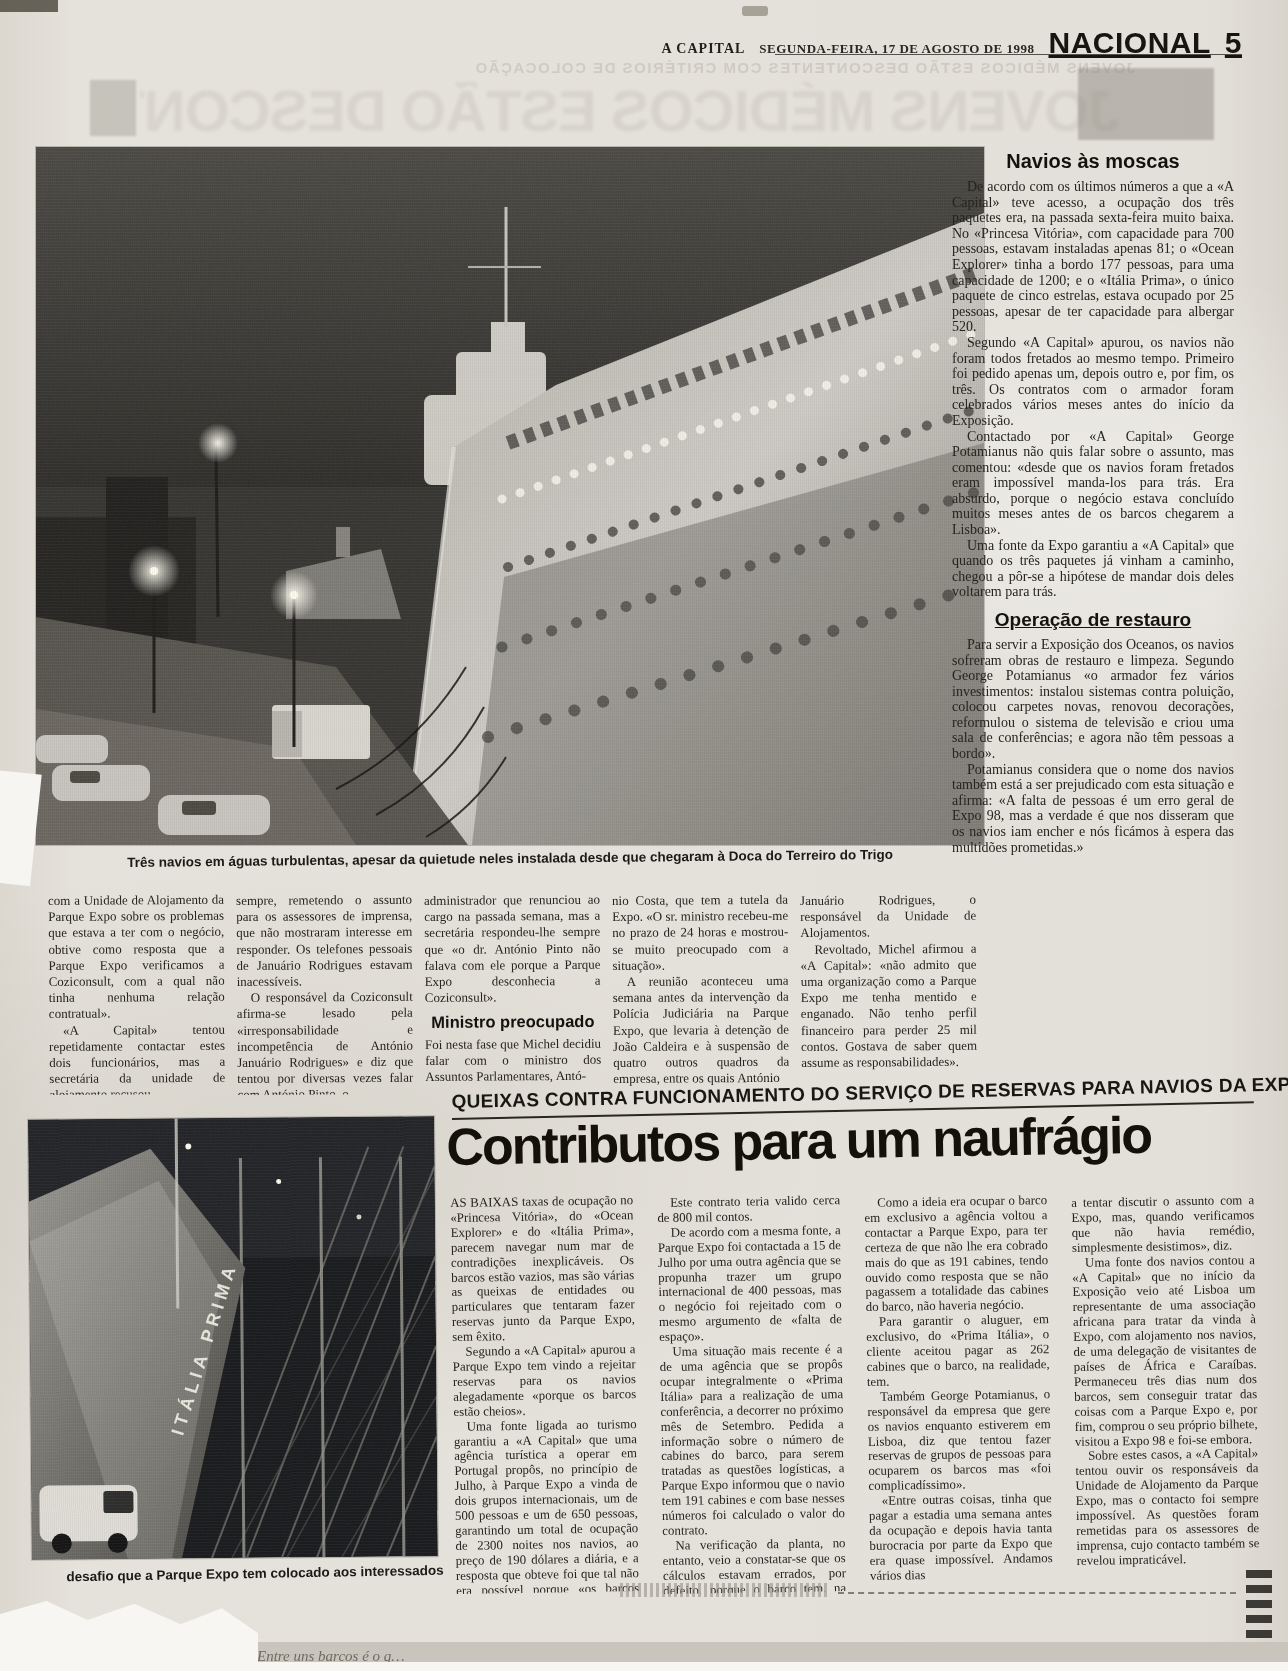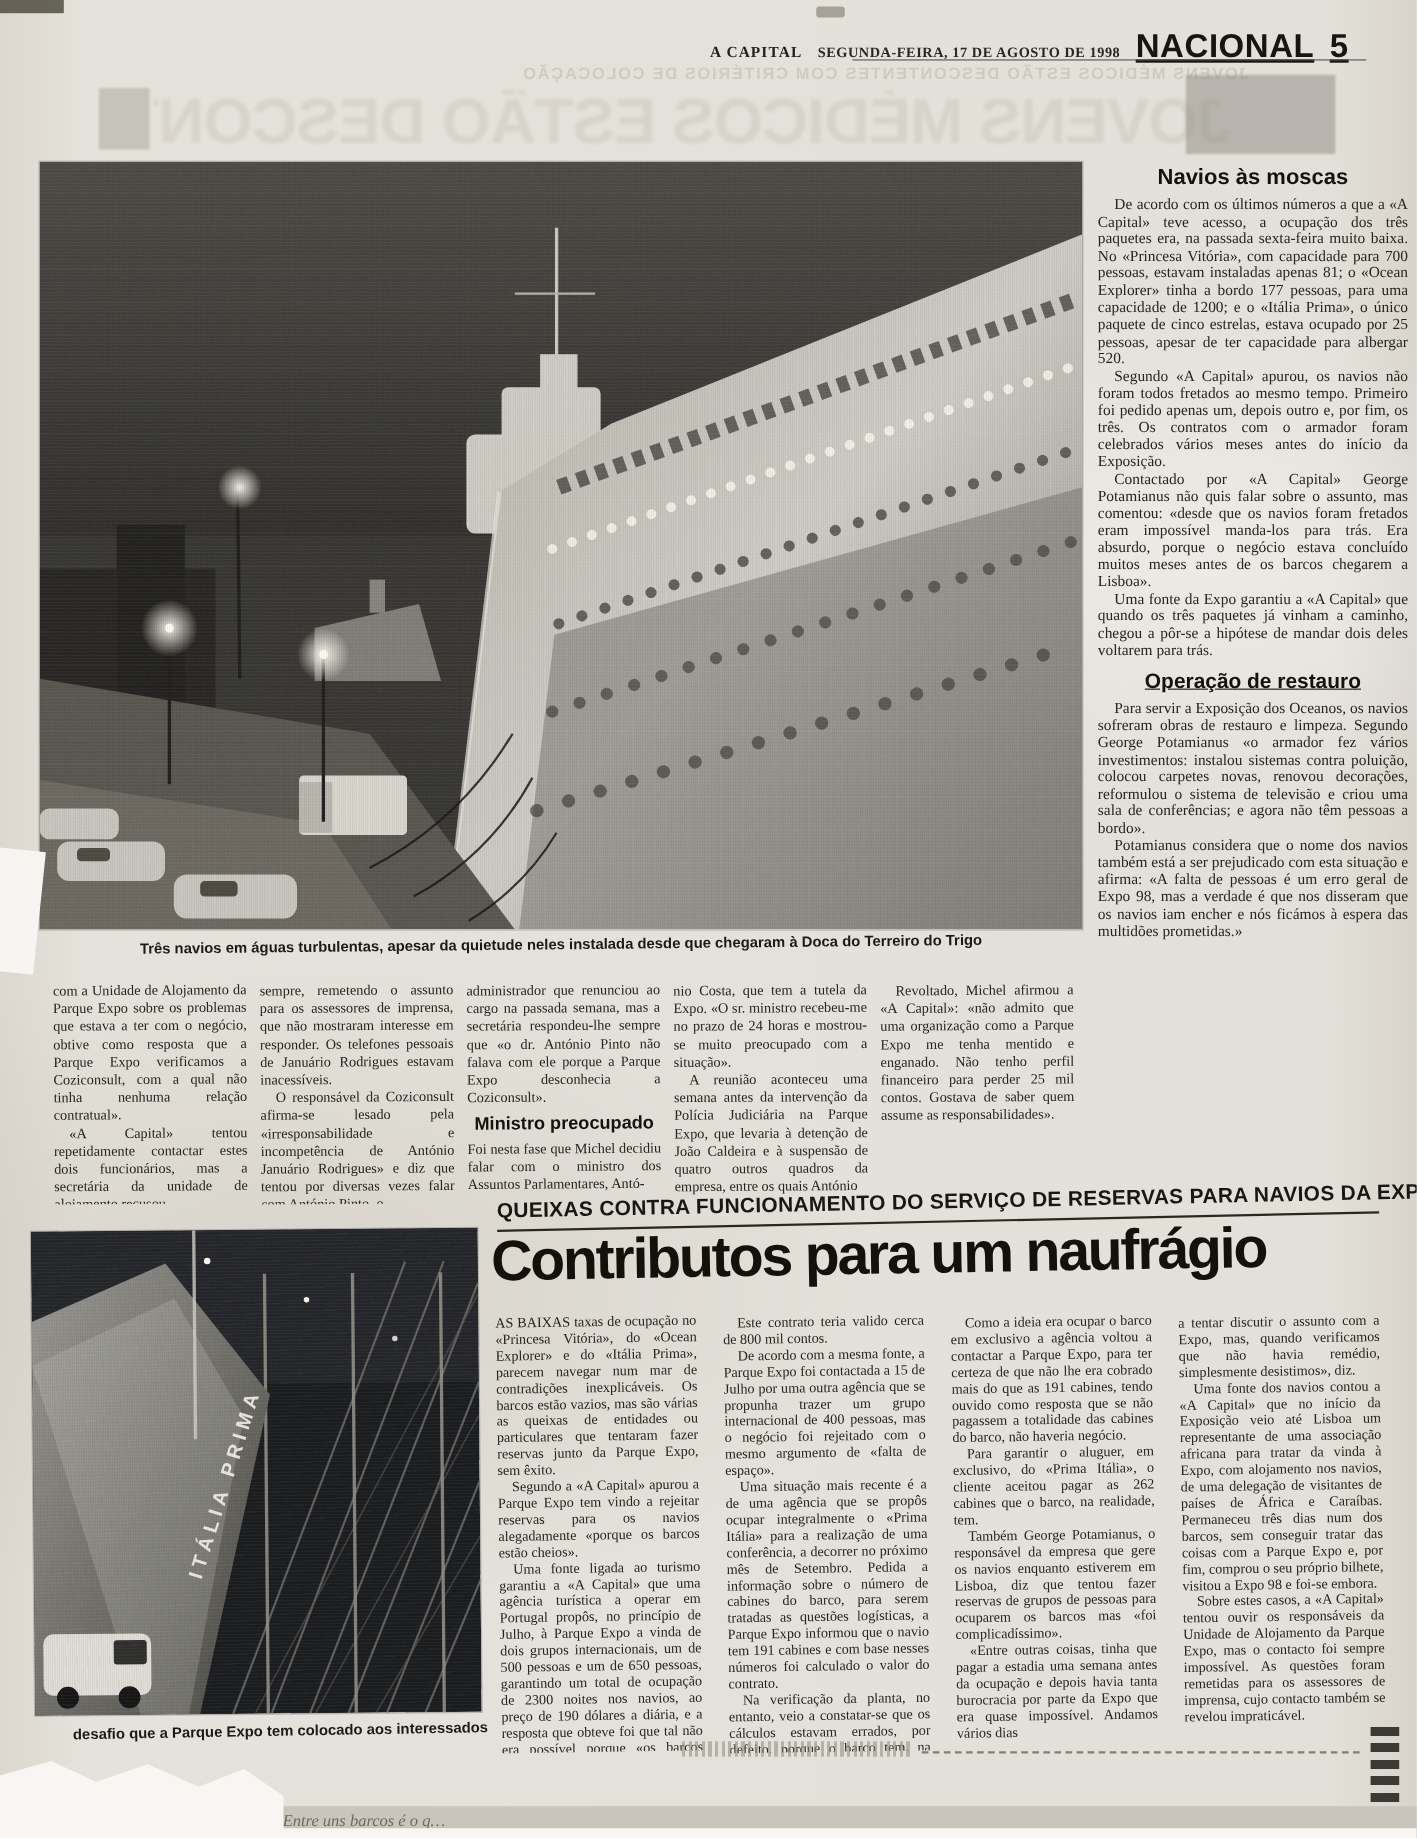--- a/index.html
+++ b/index.html
@@ -4,34 +4,34 @@
 <style>
   html,body{margin:0;padding:0;background:#fff;}
   #page{position:relative;width:1288px;height:1671px;overflow:hidden;
     background:#e3e0d9;
     background-image:radial-gradient(ellipse 900px 500px at 20% 70%, rgba(190,185,175,.35), transparent 60%),
                      radial-gradient(ellipse 700px 400px at 85% 30%, rgba(255,255,255,.35), transparent 60%),
                      linear-gradient(90deg,#dcd8d0 0,#e5e2db 6%,#e3e0d9 94%,#d8d4cc 100%);
     font-family:"Liberation Serif", serif;color:#26241e;}
   .abs{position:absolute;}
   
-  #header{top:28px;left:624px;width:602px;display:flex;align-items:baseline;justify-content:flex-end;gap:14px;white-space:nowrap;}
+  #header{top:28px;left:640px;width:602px;display:flex;align-items:baseline;justify-content:flex-end;gap:14px;white-space:nowrap;}
   .mast{font:bold 14px/1 "Liberation Serif", serif;letter-spacing:1px;color:#221f1a;}
   .mastdate{font:bold 13px/1 "Liberation Serif", serif;letter-spacing:.5px;color:#2a2722;text-align:right;}
   .section{font:900 30px/1 "Liberation Sans", sans-serif;letter-spacing:.5px;color:#17150f;text-decoration:underline;}
   #header-rule{top:54px;left:775px;width:467px;height:1px;background:#55514a;}
   
   .photo{position:absolute;overflow:hidden;box-shadow:0 0 0 1px rgba(60,56,48,.25);}
   .photo::after{content:"";position:absolute;inset:0;pointer-events:none;
     background-image:repeating-linear-gradient(0deg, rgba(255,255,255,.035) 0 1px, transparent 1px 3px),
                      repeating-linear-gradient(90deg, rgba(0,0,0,.045) 0 1px, transparent 1px 2px);}
   
   .caption{font:bold 13.5px/1.2 "Liberation Sans", sans-serif;color:#1c1a15;text-align:center;}
   
-  #sidebar{top:150px;left:998px;width:282px;height:900px;overflow:hidden;}
+  #sidebar{top:150px;left:952px;width:282px;height:900px;overflow:hidden;}
   #sidebar h2{font:bold 20px/1.1 "Liberation Sans", sans-serif;text-align:center;margin:0 0 7px;color:#14120d;}
   #sidebar h3{font:bold 19px/1.1 "Liberation Sans", sans-serif;text-align:center;margin:10px 0 6px;color:#14120d;text-decoration:underline;}
   #sidebar p{margin:0;font-size:14px;line-height:15.6px;text-align:justify;text-indent:15px;}
   
   .col{position:absolute;top:893px;width:176px;height:202px;overflow:hidden;transform:rotate(-.4deg);transform-origin:top left;}
   .col p{margin:0;font-size:13px;line-height:16.2px;text-align:justify;text-indent:14px;}
   .col p.ni{text-indent:0;}
   .col h4{font:bold 16.5px/1.1 "Liberation Sans", sans-serif;text-align:center;margin:7px 0 5px;color:#14120d;}
   
   #kicker{top:1090px;left:452px;width:802px;transform:rotate(-1.2deg);transform-origin:left bottom;
@@ -181,20 +181,21 @@
   <div class="col" style="left:424px;">
     <p class="ni">administrador que renunciou ao cargo na passada semana, mas a secretária respondeu-lhe sempre que «o dr. António Pinto não falava com ele porque a Parque Expo desconhecia a Coziconsult».</p>
     <h4>Ministro preocupado</h4>
     <p class="ni">Foi nesta fase que Michel decidiu falar com o ministro dos Assuntos Parlamentares, Antó-</p>
   </div>
   <div class="col" style="left:612px;">
     <p class="ni">nio Costa, que tem a tutela da Expo. «O sr. ministro recebeu-me no prazo de 24 horas e mostrou-se muito preocupado com a situação».</p>
     <p>A reunião aconteceu uma semana antes da intervenção da Polícia Judiciária na Parque Expo, que levaria à detenção de João Caldeira e à suspensão de quatro outros quadros da empresa, entre os quais António</p>
   </div>
   <div class="col" style="left:800px;">
+    <p class="ni">Januário Rodrigues, o responsável da Unidade de Alojamentos.</p>
     <p>Revoltado, Michel afirmou a «A Capital»: «não admito que uma organização como a Parque Expo me tenha mentido e enganado. Não tenho perfil financeiro para perder 25 mil contos. Gostava de saber quem assume as responsabilidades».</p>
   </div>
 
   <div class="photo" style="left:30px;top:1118px;width:406px;height:440px;transform:rotate(-.5deg);">
     <svg width="406" height="440" viewBox="0 0 406 440">
       <defs>
         <linearGradient id="hull2" x1="0" y1="0" x2="1" y2="1">
           <stop offset="0" stop-color="#9a9892"></stop>
             <stop offset="1" stop-color="#45443f"></stop>
         </linearGradient>

